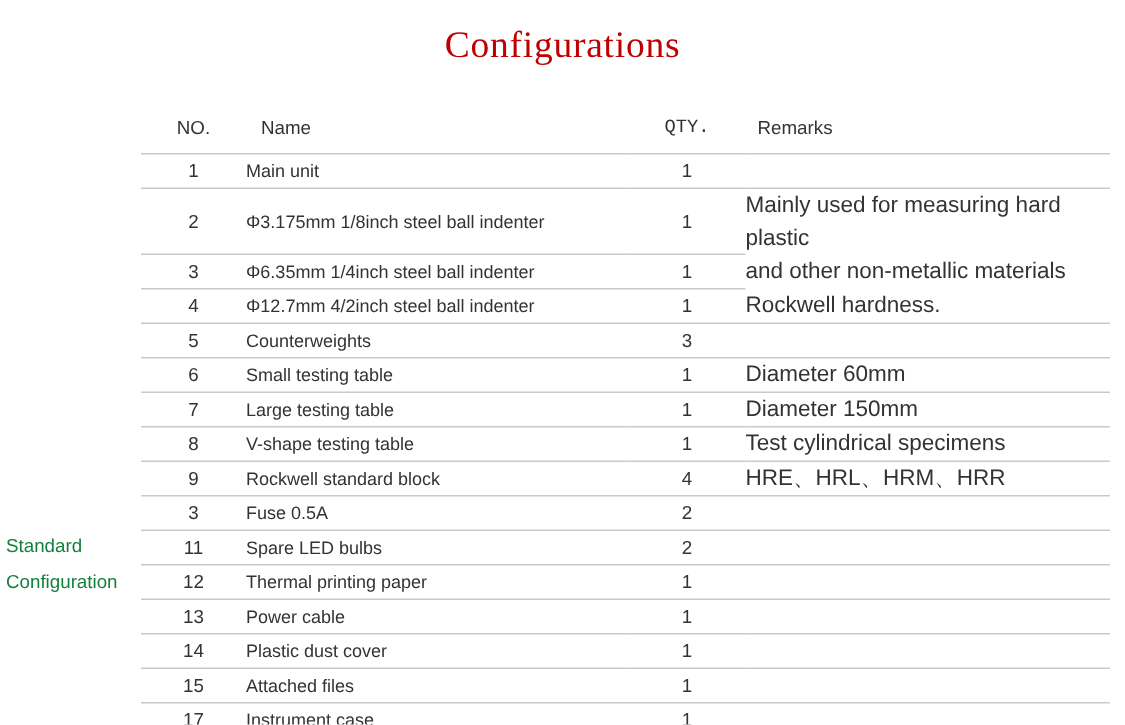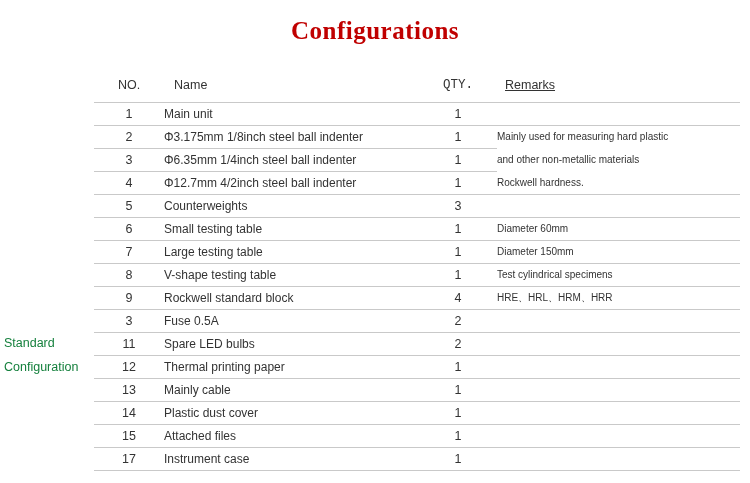--- a/index.html
+++ b/index.html
@@ -16,21 +16,21 @@
   }
   .page {
     position: relative;
     width: 750px;
     height: 483px;
   }
   .title {
     text-align: center;
     color: #c00000;
     font-family: "Liberation Serif", serif;
-    font-weight: bold;
+    font-weight: normal;
     font-size: 25px;
     letter-spacing: 0.5px;
     padding-top: 17px;
     margin: 0;
   }
   .table-wrap {
     position: absolute;
     left: 4px;
     top: 72px;
     width: 736px;
@@ -54,21 +54,21 @@
 
   .hdr td {
     height: 26px;
     color: #333;
     font-size: 12.5px;
     border-bottom: 1px solid #c9c9c9;
   }
   .hdr .h-no   { text-align: center; padding-bottom: 4px;}
   .hdr .h-name { padding-left: 10px; padding-bottom: 4px;}
   .hdr .h-qty  { text-align: center; padding-bottom: 4px; font-family: Liberation Mono, monospace;}
-  .hdr .h-rem  { padding-left: 8px; padding-bottom: 4px; text-decoration: underline;}
+  .hdr .h-rem  { padding-left: 8px; padding-bottom: 4px;}
 
   tr.row td {
     height: 22px;
     border-bottom: 1px solid #c9c9c9;
   }
   .c-group {
     text-align: left;
     padding-left: 4px;
     border-bottom: none !important;
     color: #15803d;
@@ -82,21 +82,21 @@
     padding-left: 10px;
     font-size: 12px;
     margin-left: 36px;
   }
   .c-qty {
     text-align: center;
     font-size: 12.5px;
   }
   .c-rem {
     padding-left: 8px;
-    font-size: 10px;
+    font-size: 15px;
     line-height: 1.45;
   }
   .nb { border-bottom: none !important; }
   .group-cell {
     vertical-align: middle;
   }
   .group-label {
     line-height: 1.85;
     white-space: nowrap;
   }
@@ -210,21 +210,21 @@
 
         <tr class="row">
           <td class="c-no">12</td>
           <td class="c-name">Thermal printing paper</td>
           <td class="c-qty">1</td>
           <td class="c-rem"></td>
         </tr>
 
         <tr class="row">
           <td class="c-no">13</td>
-          <td class="c-name">Mainly cable</td>
+          <td class="c-name">Power cable</td>
           <td class="c-qty">1</td>
           <td class="c-rem"></td>
         </tr>
 
         <tr class="row">
           <td class="c-no">14</td>
           <td class="c-name">Plastic dust cover</td>
           <td class="c-qty">1</td>
           <td class="c-rem"></td>
         </tr>

